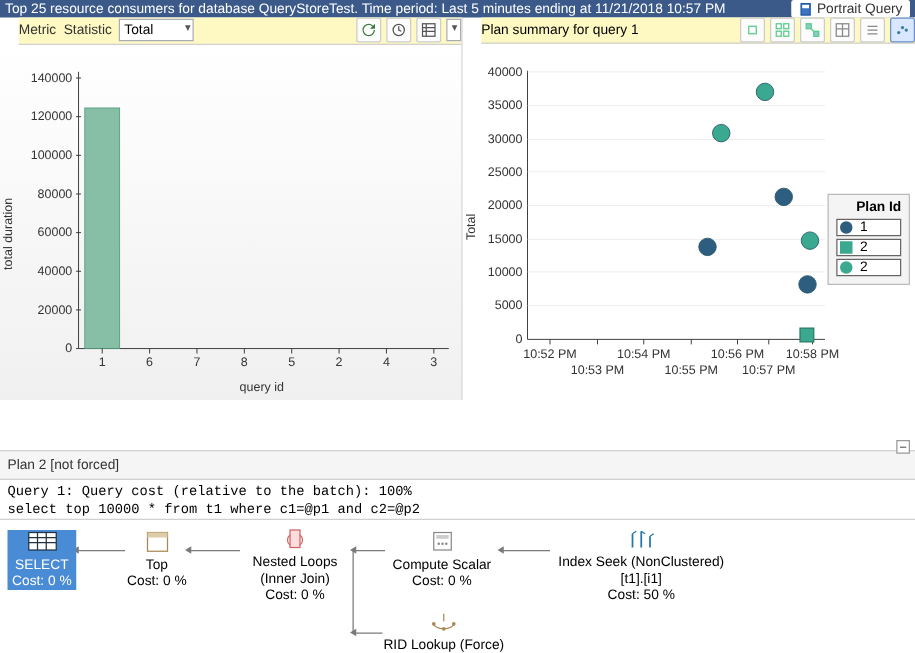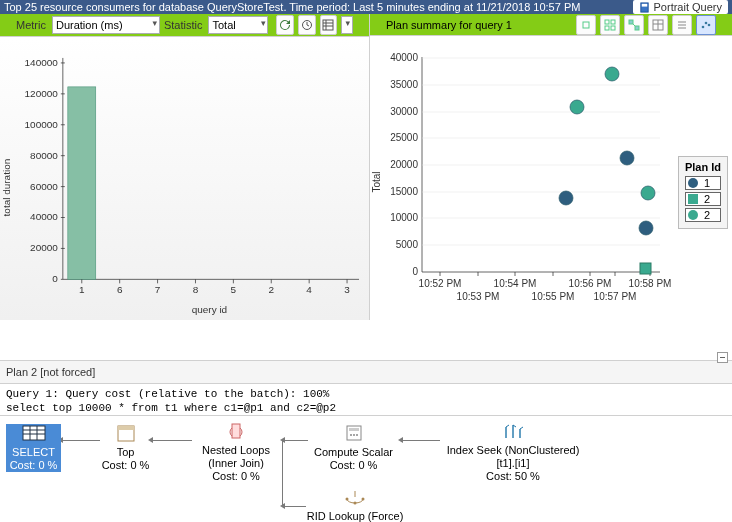--- a/index.html
+++ b/index.html
@@ -6,21 +6,21 @@
 body { background: #fff; width: 732px; height: 522px; overflow: hidden; }
 .header { background: #3b5a8a; color: #fff; height: 14px; display: flex; align-items: center; padding: 0 4px; justify-content: space-between; }
 .header-left { flex: 1; white-space: nowrap; overflow: hidden; }
 .portrait-btn { background: #fff; color: #333; display: flex; align-items: center; padding: 1px 6px; border-radius: 2px; cursor: pointer; gap: 4px; }
 .portrait-btn svg { width: 11px; height: 11px; }
 
 .charts-row { display: flex; height: 306px; }
 .left-panel { width: 370px; border-right: 1px solid #d0d0d0; display: flex; flex-direction: column; }
 .right-panel { flex: 1; display: flex; flex-direction: column; }
 
-.toolbar { height: 24px; background: #84cc16; border-bottom: 1px solid #d0d0d0; display: flex; align-items: center; padding: 0 16px; gap: 4px; }
+.toolbar { height: 24px; background: #fef9c3; border-bottom: 1px solid #d0d0d0; display: flex; align-items: center; padding: 0 0; gap: 4px; margin-left: 15px; }
 .toolbar label { color: #333; margin-right: 2px; }
 .toolbar select, .combo { height: 18px; border: 1px solid #abadb3; background: #fff; padding: 0 14px 0 3px; appearance: none; font-size: 11px; position: relative; cursor: pointer; }
 .combo-wrap { position: relative; display: inline-block; }
 .combo-wrap::after { content: '▾'; position: absolute; right: 3px; top: 2px; font-size: 9px; color: #555; pointer-events: none; }
 .toolbar .spacer { flex: 1; }
 .icon-btn { width: 20px; height: 20px; border: 1px solid #ccc; background: #fcfcfc; display: flex; align-items: center; justify-content: center; cursor: pointer; border-radius: 2px; }
 .icon-btn svg { width: 12px; height: 12px; }
 .icon-btn.active { background:#d9e7ff; border-color:#6a8fd4; }
 
 .chart-area { flex: 1; position: relative; }
@@ -44,21 +44,21 @@
 .plan-node { position:absolute; text-align:center; font-family: 'Courier New', monospace; font-size:10px; color:#000;}
 .plan-node .op-icon { width:28px; height:20px; margin:0 auto 2px; display:flex; align-items:center; justify-content:center;}
 .plan-node.sel { background:#4a8bd6; }
 .plan-node.sel, .plan-node.sel span{color:#fff;}
 .plan-line { position:absolute; background:#7a7a7a; }
 .plan-line.h { height:1px; }
 .plan-line.v { width:1px; }
 .arrowhead { position:absolute; width:0;height:0;border-top:3px solid transparent;border-bottom:3px solid transparent;border-right:5px solid #7a7a7a;}
 
 .legend-box { position:absolute; right:4px; top:120px; background:#f4f4f4; border:1px solid #bbb; padding:4px 6px; font-size:10px;}
-.legend-box .title{font-weight:bold;margin-bottom:3px;}
+.legend-box .title{font-weight:bold;margin-bottom:3px;margin-left:16px;}
 .leg-item { display:flex; align-items:center; gap:4px; border:1px solid #666; padding:0 3px 0 0; margin-bottom:2px; background:#fff;}
 .leg-swatch{width:10px;height:10px;border-radius:50%;display:inline-block;margin:1px 2px;}
 .leg-swatch.sq{border-radius:0;}
 .scatter-dot{stroke:#2a5a6a;stroke-width:0.7;}
 </style>
 </head>
 <body>
 
 <div class="header">
   <div class="header-left">Top 25 resource consumers for database QueryStoreTest. Time period: Last 5 minutes ending at 11/21/2018 10:57 PM</div>
@@ -68,21 +68,20 @@
         <rect x="3" y="2" width="6" height="3" fill="#fff"></rect>
       </svg>
     <span>Portrait Query</span>
   </div>
 </div>
 
 <div class="charts-row">
   <div class="left-panel">
     <div class="toolbar">
       <label>Metric</label>
-      <span class="combo-wrap"><select class="combo" style="width:108px"><option>Duration (ms)</option></select></span>
       <label>Statistic</label>
       <span class="combo-wrap"><select class="combo" style="width:60px"><option>Total</option></select></span>
       <div class="spacer"></div>
       <div class="icon-btn">
           <svg viewBox="0 0 12 12">
             <path d="M6 1a5 5 0 1 0 5 5h-1a4 4 0 1 1-1.2-2.8L7 5h4V1l-1.5 1.5A5 5 0 0 0 6 1z" fill="#3a7a3a"></path>
           </svg>
         </div>
       <div class="icon-btn">
           <svg viewBox="0 0 12 12">

